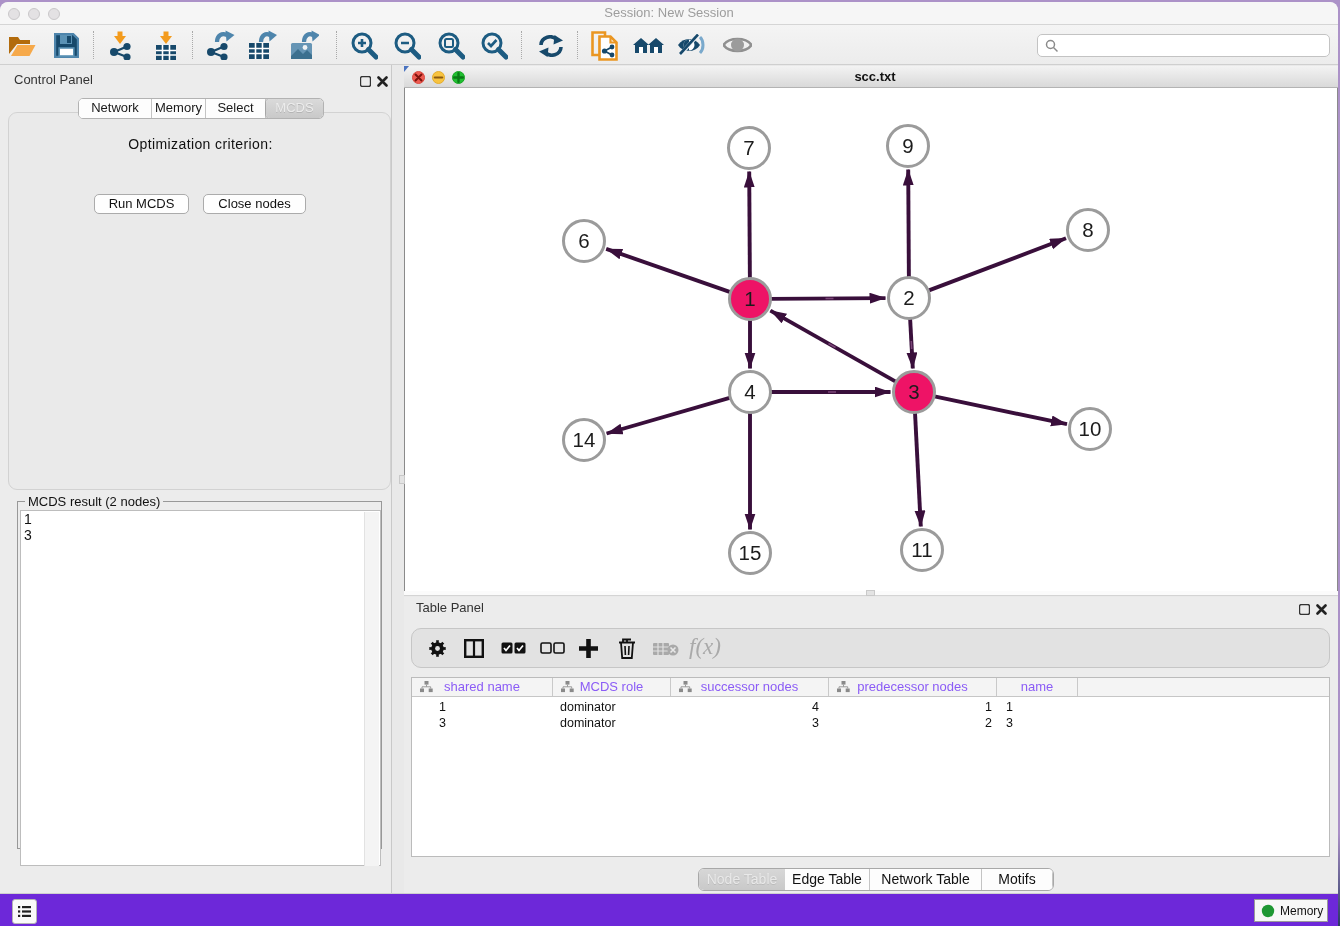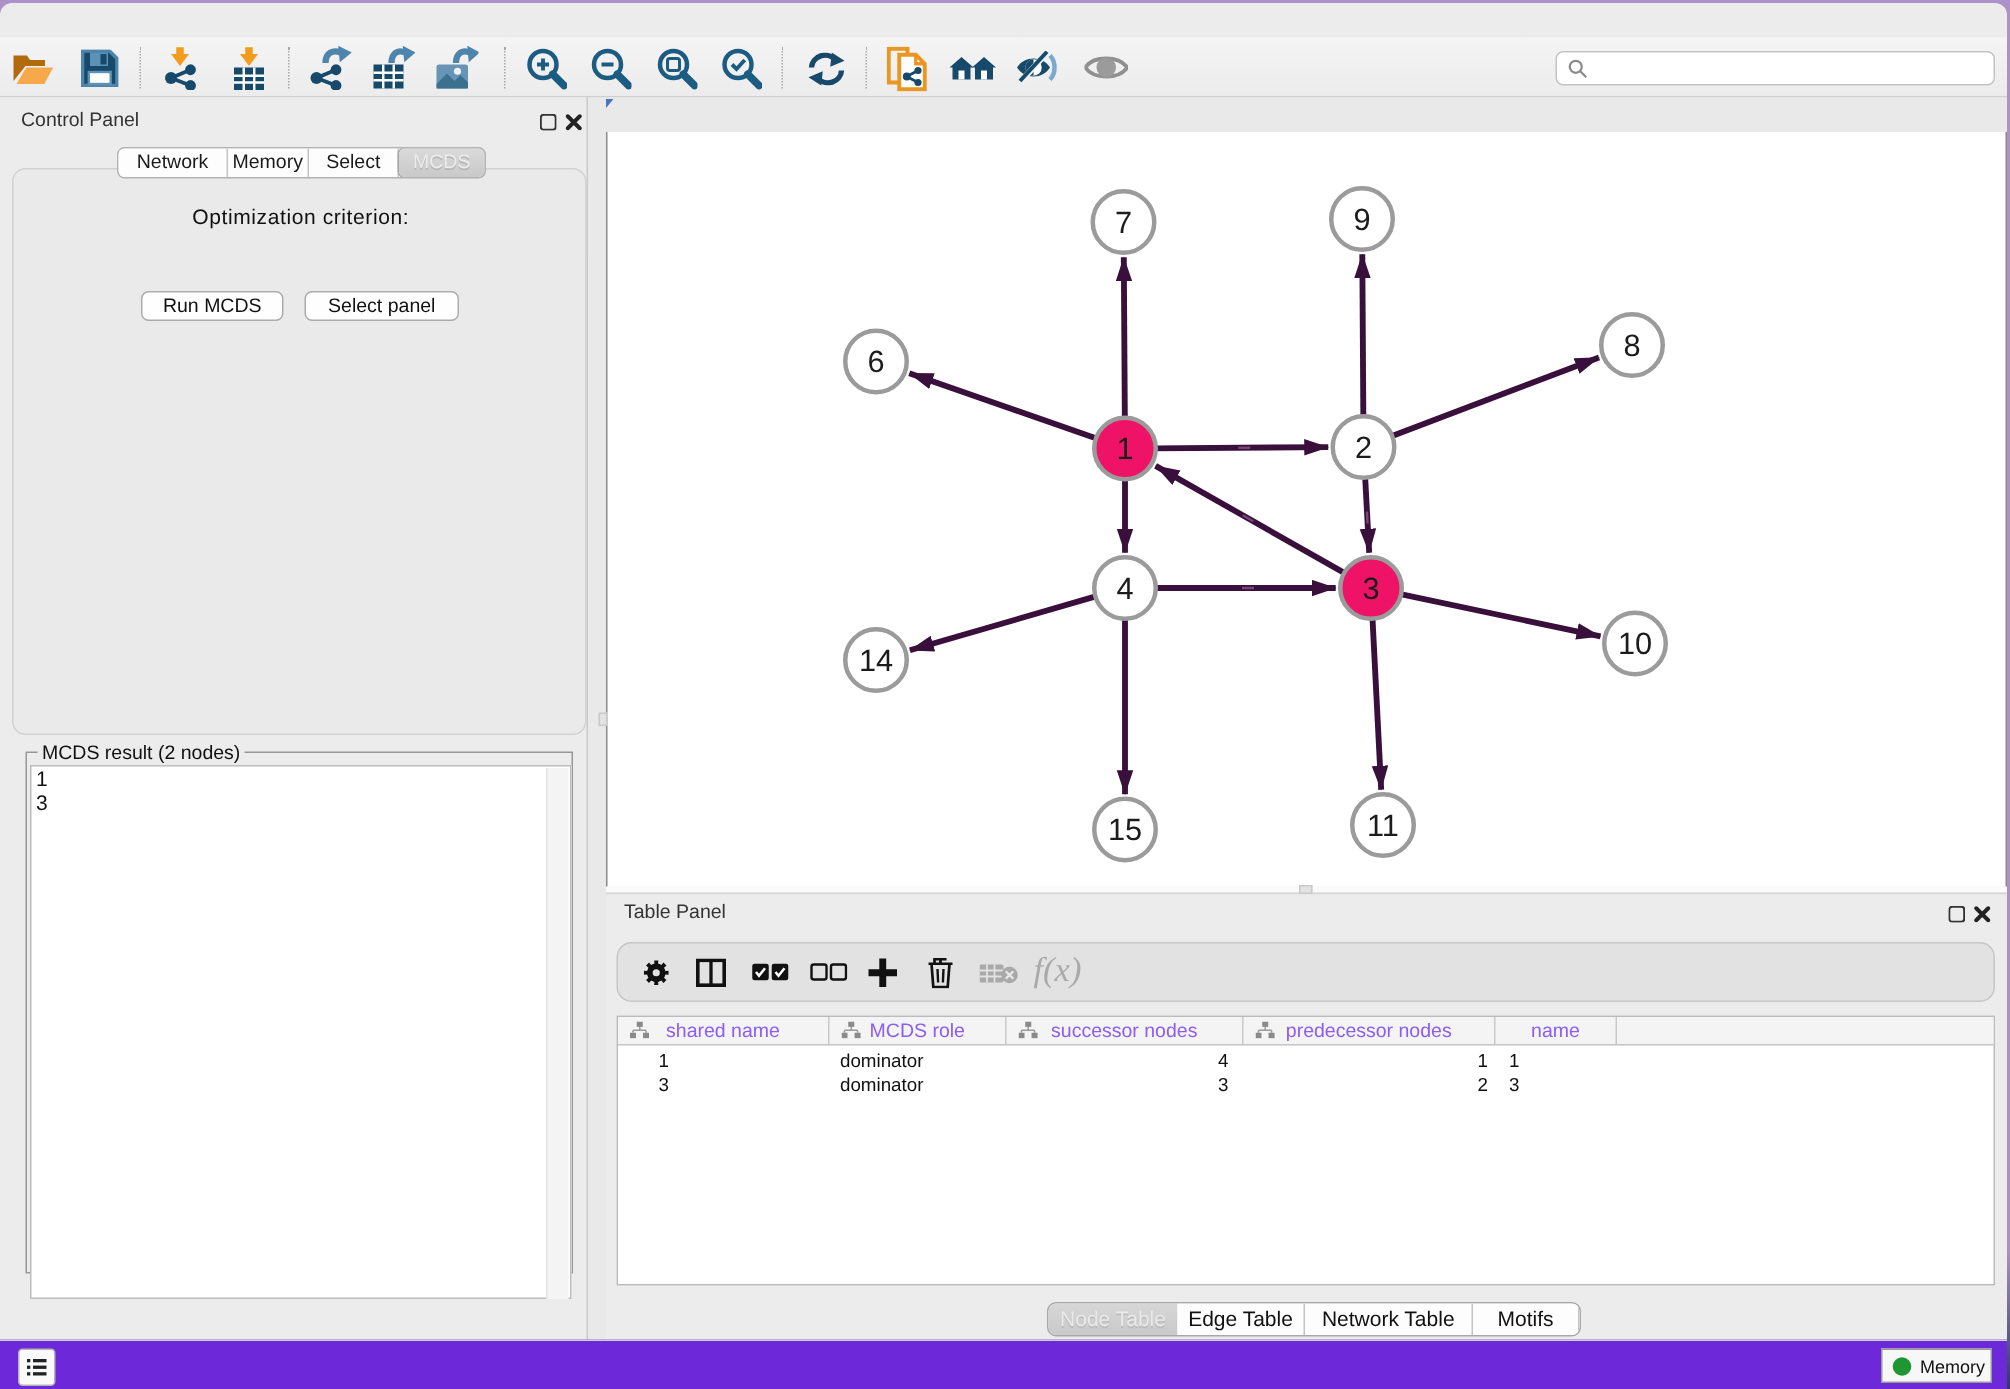--- a/index.html
+++ b/index.html
@@ -79,20 +79,26 @@
 
 #statusbar{position:absolute;left:0;top:891px;width:100%;height:33px;background:#6d28d9;
  border-top:1px solid #cfcfcf;}
 #listbtn{position:absolute;left:12px;top:5px;width:25px;height:25px;background:#fafafa;
  border:1px solid #b4b4b4;border-radius:3px;box-sizing:border-box;}
 #membtn{position:absolute;left:1254px;top:5px;width:74px;height:23px;background:#f7f7f7;
  border:1px solid #9a9a9a;box-sizing:border-box;font-size:12px;color:#111;}
 </style></head>
 <body>
 <div id="win">
+ <div id="titlebar">
+  <div class="tl" style="left:8px"></div>
+  <div class="tl" style="left:28px"></div>
+  <div class="tl" style="left:48px"></div>
+  <div id="title">Session: New Session</div>
+ </div>
  <div id="toolbar">
   <svg class="tbi" style="left:8px;top:9px" width="28" height="23">
    <path d="M1,20 L1,3 L10,3 L12,6 L22,6 L22,10 L9,10 Z" fill="#b26b0c"></path>
    <path d="M9.5,11 L27.5,11 L21.5,22 L3,22 Z" fill="#f6a94a"></path>
   </svg>
   <svg class="tbi" style="left:54px;top:8px" width="25" height="25">
    <path d="M1,1 L19,1 L24,6 L24,24 L1,24 z" fill="#17496b"></path>
    <path d="M1,1 L19,1 L24,6 L24,24 L1,24 z" fill="none" stroke="#4e85ac" stroke-width="2.4"></path>
    <rect x="6" y="2" width="12" height="9" fill="#5b92b5"></rect>
    <rect x="13" y="3" width="4" height="7" fill="#17496b"></rect>
@@ -222,34 +228,52 @@
       </svg>
   <div id="tabpanel"></div>
   <div id="cptabs">
    <div class="cptab" style="width:72px">Network</div>
    <div class="cptab" style="width:53px">Memory</div>
    <div class="cptab" style="width:59px">Select</div>
    <div class="cptab sel" style="width:57px">MCDS</div>
   </div>
   <div id="optlabel">Optimization criterion:</div>
   <div class="btn" style="left:94px;width:95px">Run MCDS</div>
-  <div class="btn" style="left:203px;width:103px">Select panel</div>
+  <div class="btn" style="left:203px;width:103px">Close nodes</div>
   <div id="fieldset">
    <div id="legend">MCDS result (2 nodes)</div>
    <div id="resultbox">
           <div style="padding:1px 0 0 3px;line-height:15.5px">1<br>3</div>
      <div id="resscroll"></div>
    </div>
   </div>
  </div>
  <div id="desktop">
   <div id="frame">
    <svg style="position:absolute;left:0;top:0;z-index:5" width="5" height="6">
           <path d="M0,0 L5,0 L0,6 z" fill="#4a73c0"></path>
         </svg>
+   <div id="ftitle">
+    <div id="ftext">scc.txt</div>
+    <div class="mbtn" style="left:8px;background:#ef5b51;border:1px solid #da4a40">
+            <svg width="11" height="11" style="position:absolute;left:0;top:0">
+              <path d="M2.5,2.5 L8.5,8.5 M8.5,2.5 L2.5,8.5" stroke="#7d120b" stroke-width="2" stroke-linecap="round"></path>
+            </svg>
+          </div>
+    <div class="mbtn" style="left:28px;background:#f8c33f;border:1px solid #e4ad2e">
+            <svg width="11" height="11" style="position:absolute;left:0;top:0">
+              <path d="M1.8,5.5 L9.2,5.5" stroke="#8a5a12" stroke-width="2.2" stroke-linecap="round"></path>
+            </svg>
+          </div>
+    <div class="mbtn" style="left:48px;background:#20bf30;border:1px solid #17a524">
+            <svg width="11" height="11" style="position:absolute;left:0;top:0">
+              <path d="M5.5,1.2 L5.5,9.8 M1.2,5.5 L9.8,5.5" stroke="#0a7a16" stroke-width="2.4" stroke-linecap="round"></path>
+            </svg>
+          </div>
+   </div>
    <div id="fbottom"></div>
    <div id="canvas">
     <svg id="graph" width="932" height="502" viewBox="0 0 932 502">
      <defs>
       <marker id="arw" markerWidth="18" markerHeight="13" refX="16" refY="5.5" orient="auto" markerUnits="userSpaceOnUse">
        <path d="M0,0 L16.5,5.5 L0,11 z" fill="#390f3b"></path>
       </marker>
      </defs>
      <g stroke="#390f3b" stroke-width="3.9" marker-end="url(#arw)">
       <line x1="344.9" y1="192.5" x2="344.2" y2="83.5"></line>

